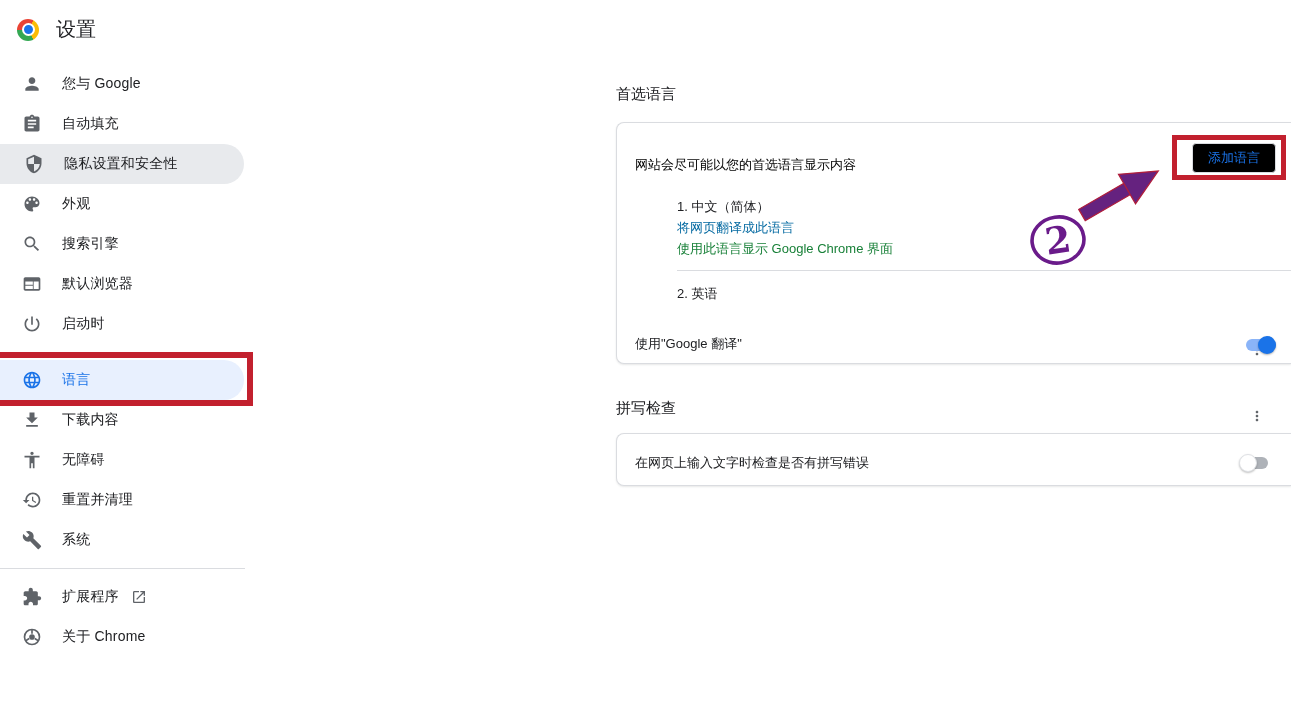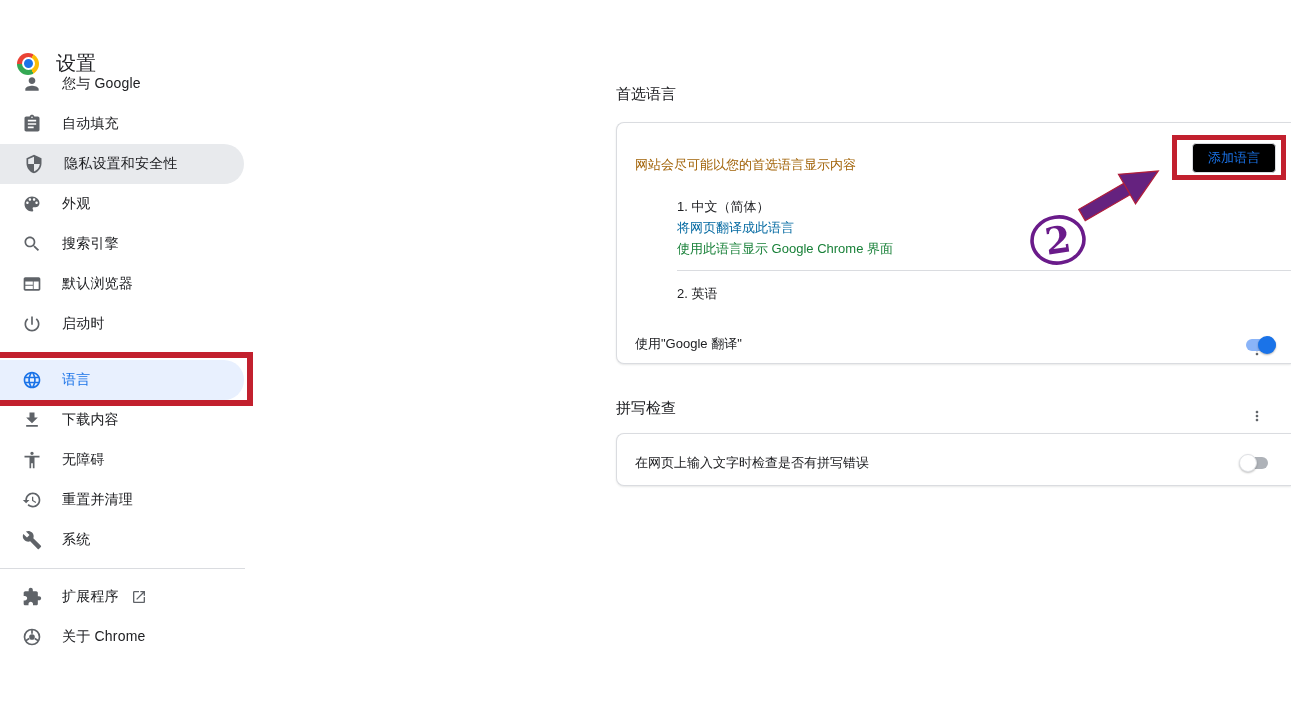--- a/index.html
+++ b/index.html
@@ -1,21 +1,21 @@
 <!DOCTYPE html>
 <html><head>
 <meta charset="utf-8">
 <style>
   * { margin:0; padding:0; box-sizing:border-box; }
   html,body { width:1291px; height:722px; overflow:hidden; background:#fff;
     font-family:"Liberation Sans","DejaVu Sans",sans-serif; color:#202124; }
   .app { position:relative; width:1291px; height:722px; }
 
   
-  .brand { position:absolute; top:16px; left:17px; display:flex; align-items:center; gap:17px;margin-top:34px; }
+  .brand { position:absolute; top:16px; left:17px; display:flex; align-items:center; gap:17px; }
   .chrome-logo { width:22px; height:22px; border-radius:50%; position:relative;
     background:conic-gradient(from 30deg,#fbbc05 0 120deg,#34a853 120deg 240deg,#ea4335 240deg 360deg); }
   .chrome-logo::after { content:""; position:absolute; inset:4.5px; background:#1a73e8;
     border:2.5px solid #fff; border-radius:50%; }
   .app-title { font-size:20px; font-weight:400; color:#202124; }
 
   nav { position:absolute; top:64px; left:0; width:254px; }
   .nav-item { display:flex; align-items:center; height:40px; width:244px;
     padding-left:22px; gap:20px; border-radius:0 20px 20px 0; cursor:pointer; }
   .nav-item .nlabel { font-size:14px; font-weight:500; color:#202124; letter-spacing:.2px; }
@@ -41,21 +41,21 @@
   .section-h { position:absolute; left:0; font-size:15px; font-weight:500; color:#202124; }
   .h-pref { top:85px; }
   .h-spell { top:399px; }
 
   .card { position:absolute; left:0; width:675px; background:#fff;
     border:1px solid #dadce0; border-right:none; border-radius:8px 0 0 8px;
     box-shadow:0 1px 2px rgba(60,64,67,.12); }
   .card1 { top:122px; height:242px; }
   .card2 { top:433px; height:53px; }
 
-  .desc { position:absolute; left:18px; top:33px; font-size:13px; color:#a16207; }
+  .desc { position:absolute; left:18px; top:33px; font-size:13px; color:#000000; }
   .add-btn { position:absolute; right:15px; top:20px; height:30px; padding:0 15px;
     background:#000000; border:1px solid #dadce0; border-radius:4px; color:#1a73e8;
     font-size:13px; font-weight:500; font-family:inherit; cursor:pointer; }
 
   .lang-block { position:absolute; left:60px; line-height:21px; font-size:13px; }
   .lb1 { top:73px; }
   .lb2 { top:160px; }
   .lang-name { color:#202124; }
   .lang-sub { color:#0369a1; }
   .lang-green { color:#188038; }

